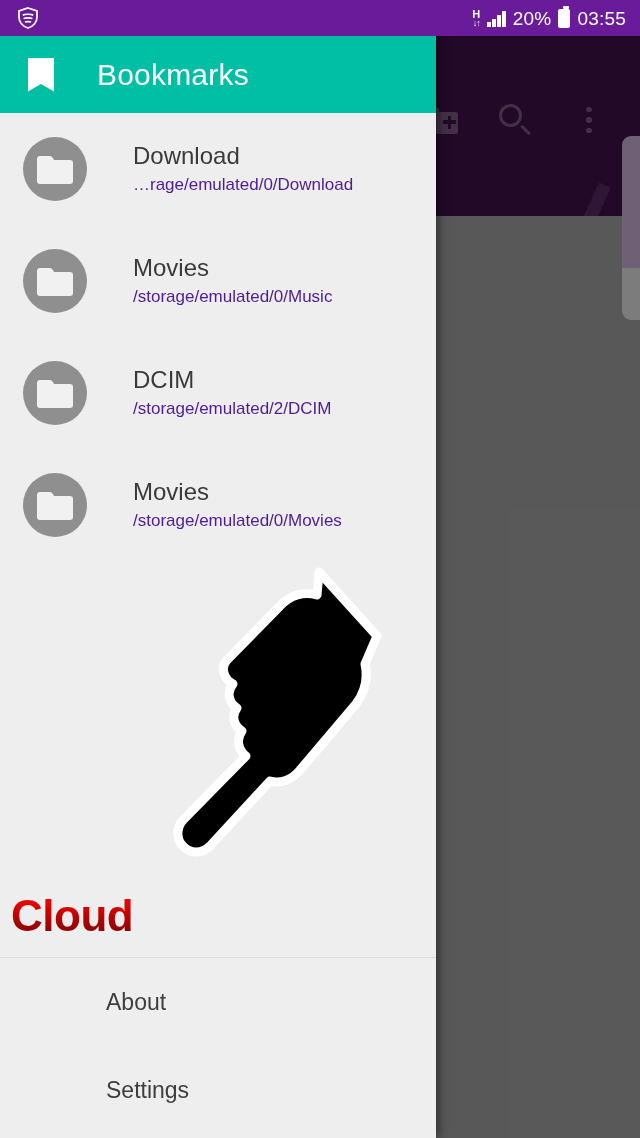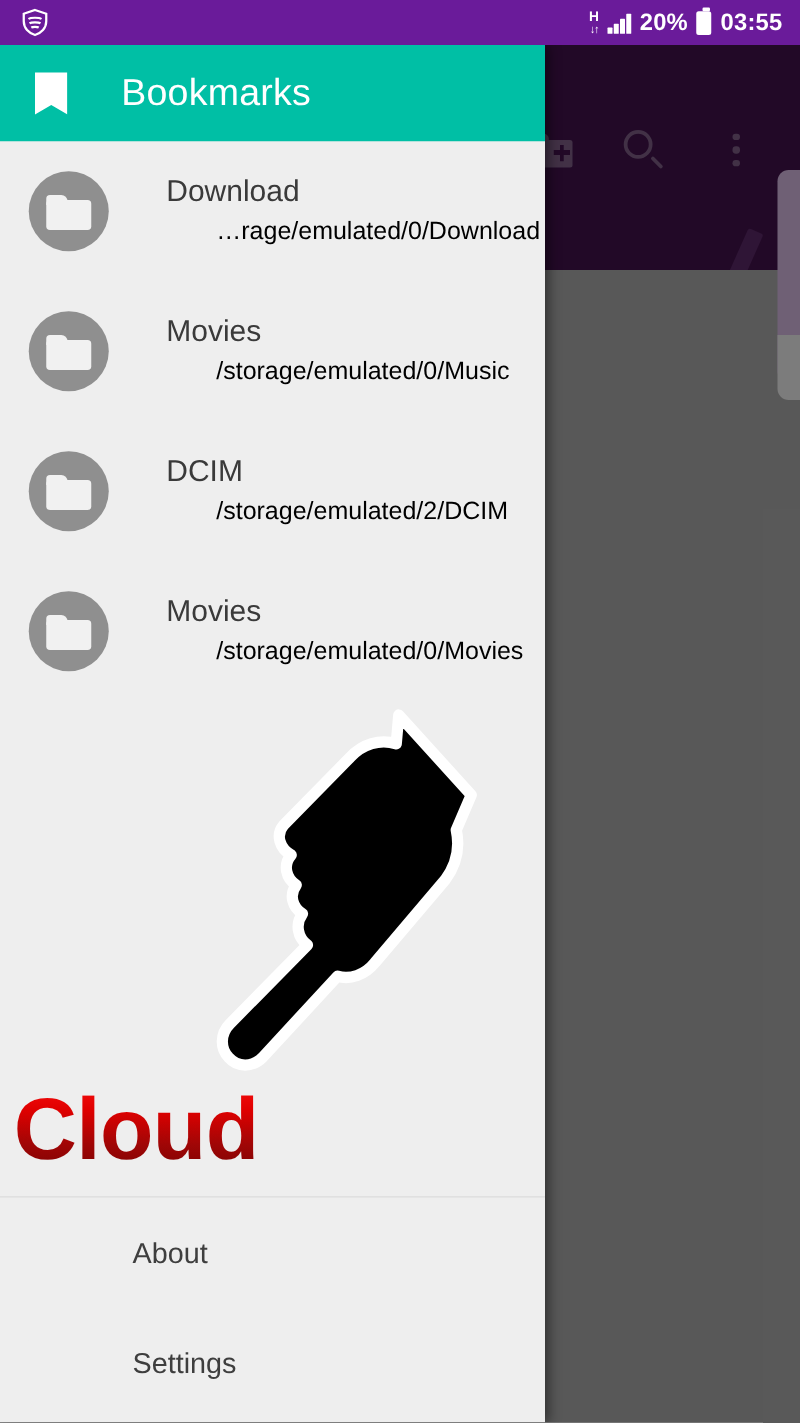--- a/index.html
+++ b/index.html
@@ -22,21 +22,21 @@
     width:640px; height:36px;
     background:#6a1b9a;
     display:flex; align-items:center;
     padding:0 14px 0 16px;
     z-index:60;
   }
   #statusbar .left { display:flex; align-items:center; flex:1; }
   #statusbar .right { display:flex; align-items:center; gap:7px; }
   .sb-text {
     color:#ffffff; font-size:19px; letter-spacing:0.2px;
-    line-height:1; font-weight:700;
+    line-height:1; font-weight:400;
   }
   .hspa {
     display:flex; flex-direction:column; align-items:center;
     color:#ffffff; line-height:1;
   }
   .hspa .h { font-size:11px; font-weight:700; letter-spacing:0; }
   .hspa .ar { font-size:9px; letter-spacing:-1px; margin-top:-1px; }
   .signal { display:flex; align-items:flex-end; gap:1.5px; height:17px; }
   .signal i { width:3.5px; background:#ffffff; display:block; border-radius:0.5px; }
   .signal i:nth-child(1){ height:5px; }
@@ -175,25 +175,25 @@
   .folder-circle .fbody {
     position:absolute; left:14px; bottom:17px;
     width:36px; height:24px; background:#f1f1f1; border-radius:3px;
   }
   .folder-circle .ftab {
     position:absolute; left:14px; top:19px;
     width:17px; height:8px; background:#f1f1f1; border-radius:3px 5px 0 0;
   }
   .bk-text { margin-left:46px; display:flex; flex-direction:column; justify-content:center; }
   .bk-name { font-size:24px; color:#3a3a3a; line-height:1.18; }
-  .bk-path { font-size:20px; color:#000000; line-height:1.3; margin-top:3px;margin-left:40px; }
+  .bk-path { font-size:17px; color:#4c1d95; line-height:1.3; margin-top:3px; }
 
   #cloud-label {
     position:absolute; left:11px; bottom:19px;
-    font-size:70px; font-weight:700; letter-spacing:-0.5px;
+    font-size:44px; font-weight:700; letter-spacing:-0.5px;
     background:linear-gradient(180deg,#f50d0d 0%,#e00000 28%,#a00606 68%,#7d0303 100%);
     -webkit-background-clip:text; background-clip:text;
     color:transparent; -webkit-text-fill-color:transparent;
     line-height:1;
   }
 
   #hand-cursor {
     position:absolute; left:172px; top:560px;
     width:220px; height:300px; z-index:40; pointer-events:none;
   }

